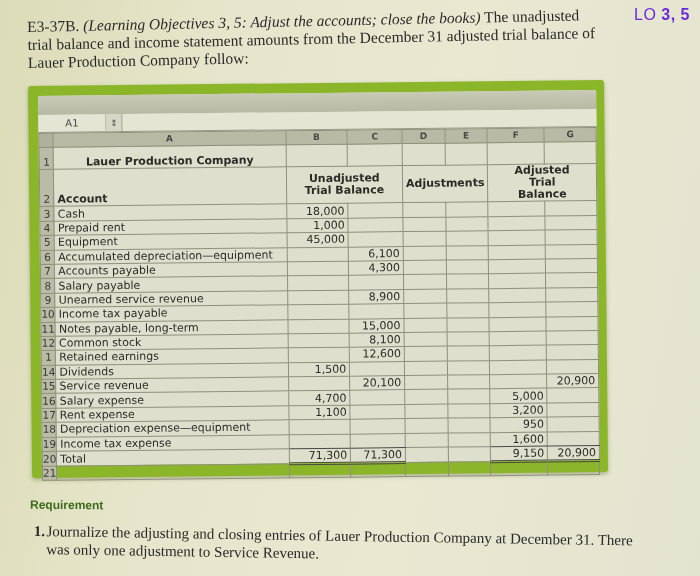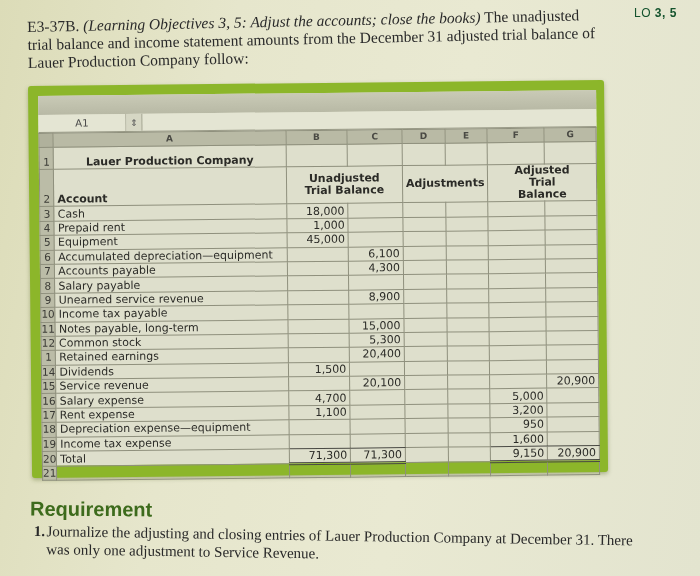--- a/index.html
+++ b/index.html
@@ -6,21 +6,21 @@
   html, body { width: 700px; height: 576px; overflow: hidden; }
   body {
     background: linear-gradient(100deg, #dcdcb8 0%, #e6e6cc 30%, #e9e9d2 60%, #e3e4cf 100%);
     font-family: "Liberation Serif", serif;
     color: #2a2a26;
     position: relative;
   }
   .lo-badge {
     position: absolute; left: 634px; top: 6px;
     font-family: "Liberation Sans", sans-serif;
-    font-size: 12px; color: #14532d; letter-spacing: 0.5px;
+    font-size: 16px; color: #6d28d9; letter-spacing: 0.5px;
   }
   .lo-badge b { font-weight: bold; }
   .intro {
     position: absolute; left: 27px; top: 18px; width: 580px;
     font-size: 15.5px; line-height: 18px; color: #2a2a2a;
     transform: rotate(-1.2deg); transform-origin: left top;
   }
   .intro .code { font-weight: normal; }
   .intro .lo-text { font-style: italic; }
   .frame {
@@ -30,21 +30,21 @@
     transform: rotate(-0.6deg); transform-origin: left top;
     box-shadow: 0 2px 4px rgba(60,80,10,0.35);
   }
   .sheet {
     position: absolute; left: 10px; top: 10px; right: 8px; bottom: 12px;
     background: #dedfcc;
   }
   .toolbar-band { height: 19px; background: linear-gradient(#c9cab6, #b8b9a5); }
   .formula-bar { display: flex; height: 18px; background: #e4e5d3; border-bottom: 1px solid #9a9b88; }
   .namebox {
-    width: 88px; text-align: center;
+    width: 68px; text-align: center;
     font-family: "DejaVu Sans", sans-serif; font-size: 10px; line-height: 18px; color: #444;
     border-right: 1px solid #a8a996;
   }
   .namebox-stepper {
     width: 16px; text-align: center; font-size: 9px; line-height: 18px; color: #555;
     border-right: 1px solid #a8a996; background: #d6d7c4;
   }
   .formula-input { flex: 1; }
   table.grid {
     border-collapse: collapse; width: 100%;
@@ -70,21 +70,21 @@
   .col-a { width: 233px; }
   .col-b { width: 62px; }
   .col-c { width: 55px; }
   .col-d { width: 38px; }
   .col-e { width: 38px; }
   .col-f { width: 58px; }
   .col-g { width: 52px; }
   .req-heading {
     position: absolute; left: 30px; top: 498px;
     font-family: "Liberation Sans", sans-serif; font-weight: bold;
-    font-size: 20px; color: #3d6b1c;
+    font-size: 12px; color: #3d6b1c;
     transform: rotate(0.4deg);
   }
   .req-list {
     position: absolute; left: 34px; top: 522px; width: 620px;
     font-size: 15px; line-height: 18px; color: #2a2a2a;
     transform: rotate(0.9deg); transform-origin: left top;
   }
   .req-item { display: flex; }
   .req-num { width: 18px; font-weight: bold; }
 </style>
@@ -238,31 +238,31 @@
             <td class="num">15,000</td>
             <td></td>
             <td></td>
             <td class="num"></td>
             <td class="num"></td>
           </tr>
           <tr>
             <td class="rownum">12</td>
             <td>Common stock</td>
             <td class="num"></td>
-            <td class="num">5,300</td>
+            <td class="num">8,100</td>
             <td></td>
             <td></td>
             <td class="num"></td>
             <td class="num"></td>
           </tr>
           <tr>
             <td class="rownum">1</td>
             <td>Retained earnings</td>
             <td class="num"></td>
-            <td class="num">20,400</td>
+            <td class="num">12,600</td>
             <td></td>
             <td></td>
             <td class="num"></td>
             <td class="num"></td>
           </tr>
           <tr>
             <td class="rownum">14</td>
             <td>Dividends</td>
             <td class="num">1,500</td>
             <td class="num"></td>

